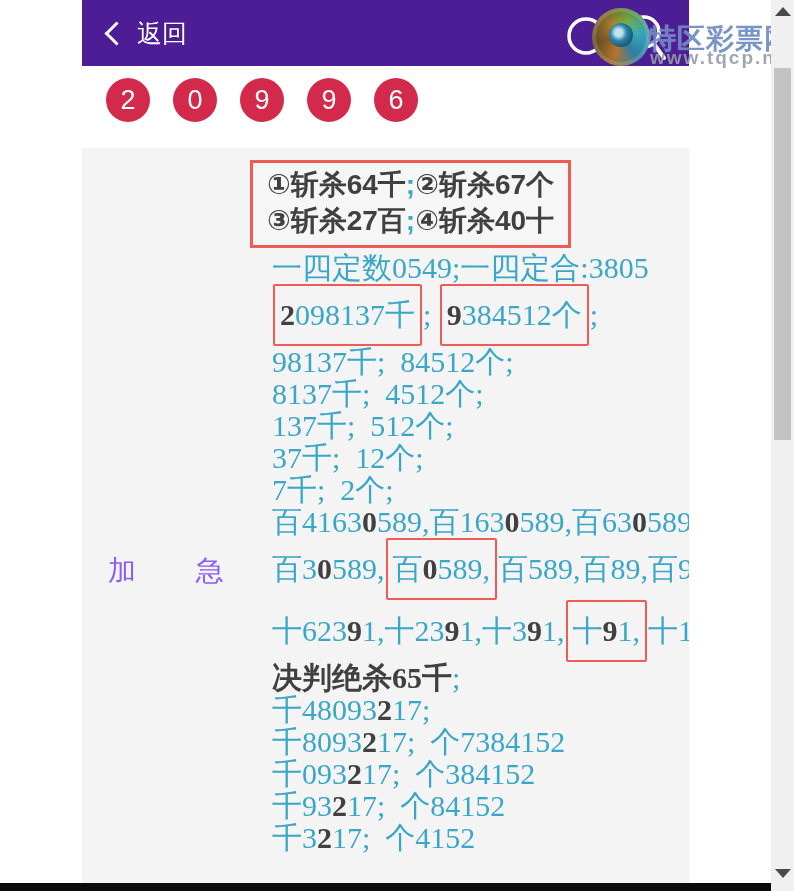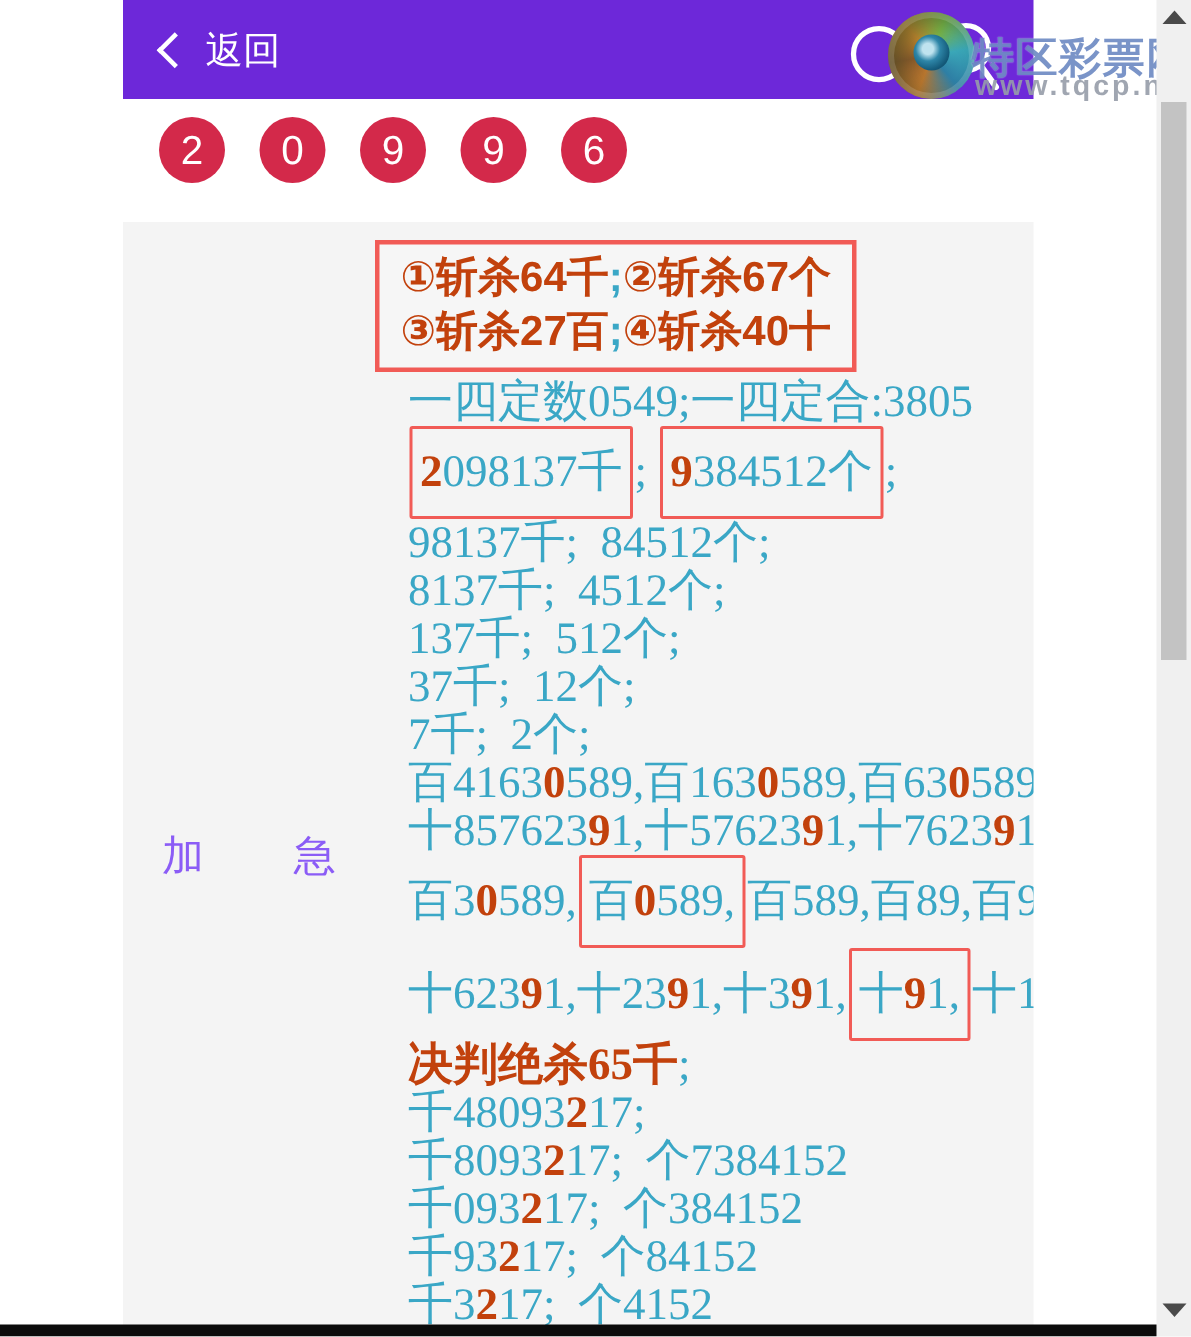--- a/index.html
+++ b/index.html
@@ -4,21 +4,21 @@
 <style>
   html,body{margin:0;padding:0;}
   body{
     width:794px;height:891px;position:relative;background:#ffffff;
     font-family:"Liberation Sans","DejaVu Sans",sans-serif;
     overflow:hidden;
   }
   
   .topbar{
     position:absolute;left:82px;top:0;width:607px;height:66px;
-    background:#6d28d9;display:flex;align-items:center;z-index:1;
+    background:#4c1d95;display:flex;align-items:center;z-index:1;
   }
   .back{
     display:flex;align-items:center;color:#fff;font-size:25px;
     margin-left:26px;cursor:pointer;
   }
   .chev{
     width:14px;height:14px;border-left:3px solid #fff;border-bottom:3px solid #fff;
     transform:rotate(45deg);margin-right:12px;
   }
   
@@ -60,21 +60,21 @@
     font-size:28px;word-spacing:52px;white-space:pre;
   }
   .contentcol{position:absolute;left:190px;top:10px;}
   .killbox{
     display:inline-block;border:3px solid #F15B56;background:#F6F6F6;
     padding:4px 14px 6px 14px;margin:2px 0 4px -22px;
   }
   .killbox .line{font-size:28px;font-weight:700;line-height:36px;white-space:pre;}
   .lines .line{font-size:30px;line-height:32px;white-space:pre;font-family:Liberation Serif, serif;}
   .s-b{color:#3AA7C6;}
-  .s-r{color:#c2410c;font-weight:700;}
+  .s-r{color:#404040;font-weight:700;}
   .inlbox{
     display:inline-block;border:2px solid #F15B56;border-radius:2px;
     padding:16px 5px;margin:0 1px;line-height:26px;
   }
   
   .blackbar{position:absolute;left:0;top:883px;width:771px;height:8px;background:#0b0b0b;z-index:6;}
   
   .scrollbar{position:absolute;right:0;top:0;width:23px;height:891px;background:#F0F0F0;z-index:5;}
   .sb-thumb{position:absolute;left:3px;top:68px;width:17px;height:372px;background:#C3C3C3;}
   .sb-up{
@@ -121,21 +121,20 @@
     <div class="killbox" id="kill-box"><div class="line"><span class="s-r">①斩杀64千</span><span class="s-b">;</span><span class="s-r">②斩杀67个</span></div><div class="line"><span class="s-r">③斩杀27百</span><span class="s-b">;</span><span class="s-r">④斩杀40十</span></div></div>
     <div class="lines" id="content-lines">
         <div class="line"><span class="s-b">一四定数0549;一四定合:3805</span></div>
         <div class="line"><span class="inlbox"><span class="s-r">2</span><span class="s-b">098137千</span></span><span class="s-b">; </span><span class="inlbox"><span class="s-r">9</span><span class="s-b">384512个</span></span><span class="s-b">;</span></div>
         <div class="line"><span class="s-b">98137千;  84512个;</span></div>
         <div class="line"><span class="s-b">8137千;  4512个;</span></div>
         <div class="line"><span class="s-b">137千;  512个;</span></div>
         <div class="line"><span class="s-b">37千;  12个;</span></div>
         <div class="line"><span class="s-b">7千;  2个;</span></div>
         <div class="line"><span class="s-b">百4163</span><span class="s-r">0</span><span class="s-b">589,百163</span><span class="s-r">0</span><span class="s-b">589,百63</span><span class="s-r">0</span><span class="s-b">589</span></div>
-        <div class="line"><span class="s-b">十857623</span><span class="s-r">9</span><span class="s-b">1,十57623</span><span class="s-r">9</span><span class="s-b">1,十7623</span><span class="s-r">9</span><span class="s-b">1</span></div>
         <div class="line"><span class="s-b">百3</span><span class="s-r">0</span><span class="s-b">589,</span><span class="inlbox"><span class="s-b">百</span><span class="s-r">0</span><span class="s-b">589,</span></span><span class="s-b">百589,百89,百9</span></div>
         <div class="line"><span class="s-b">十623</span><span class="s-r">9</span><span class="s-b">1,十23</span><span class="s-r">9</span><span class="s-b">1,十3</span><span class="s-r">9</span><span class="s-b">1,</span><span class="inlbox"><span class="s-b">十</span><span class="s-r">9</span><span class="s-b">1,</span></span><span class="s-b">十1</span></div>
         <div class="line"><span class="s-r">决判绝杀65千</span><span class="s-b">;</span></div>
         <div class="line"><span class="s-b">千48093</span><span class="s-r">2</span><span class="s-b">17;</span></div>
         <div class="line"><span class="s-b">千8093</span><span class="s-r">2</span><span class="s-b">17;  个7384152</span></div>
         <div class="line"><span class="s-b">千093</span><span class="s-r">2</span><span class="s-b">17;  个384152</span></div>
         <div class="line"><span class="s-b">千93</span><span class="s-r">2</span><span class="s-b">17;  个84152</span></div>
         <div class="line"><span class="s-b">千3</span><span class="s-r">2</span><span class="s-b">17;  个4152</span></div>
       </div>
   </div>

